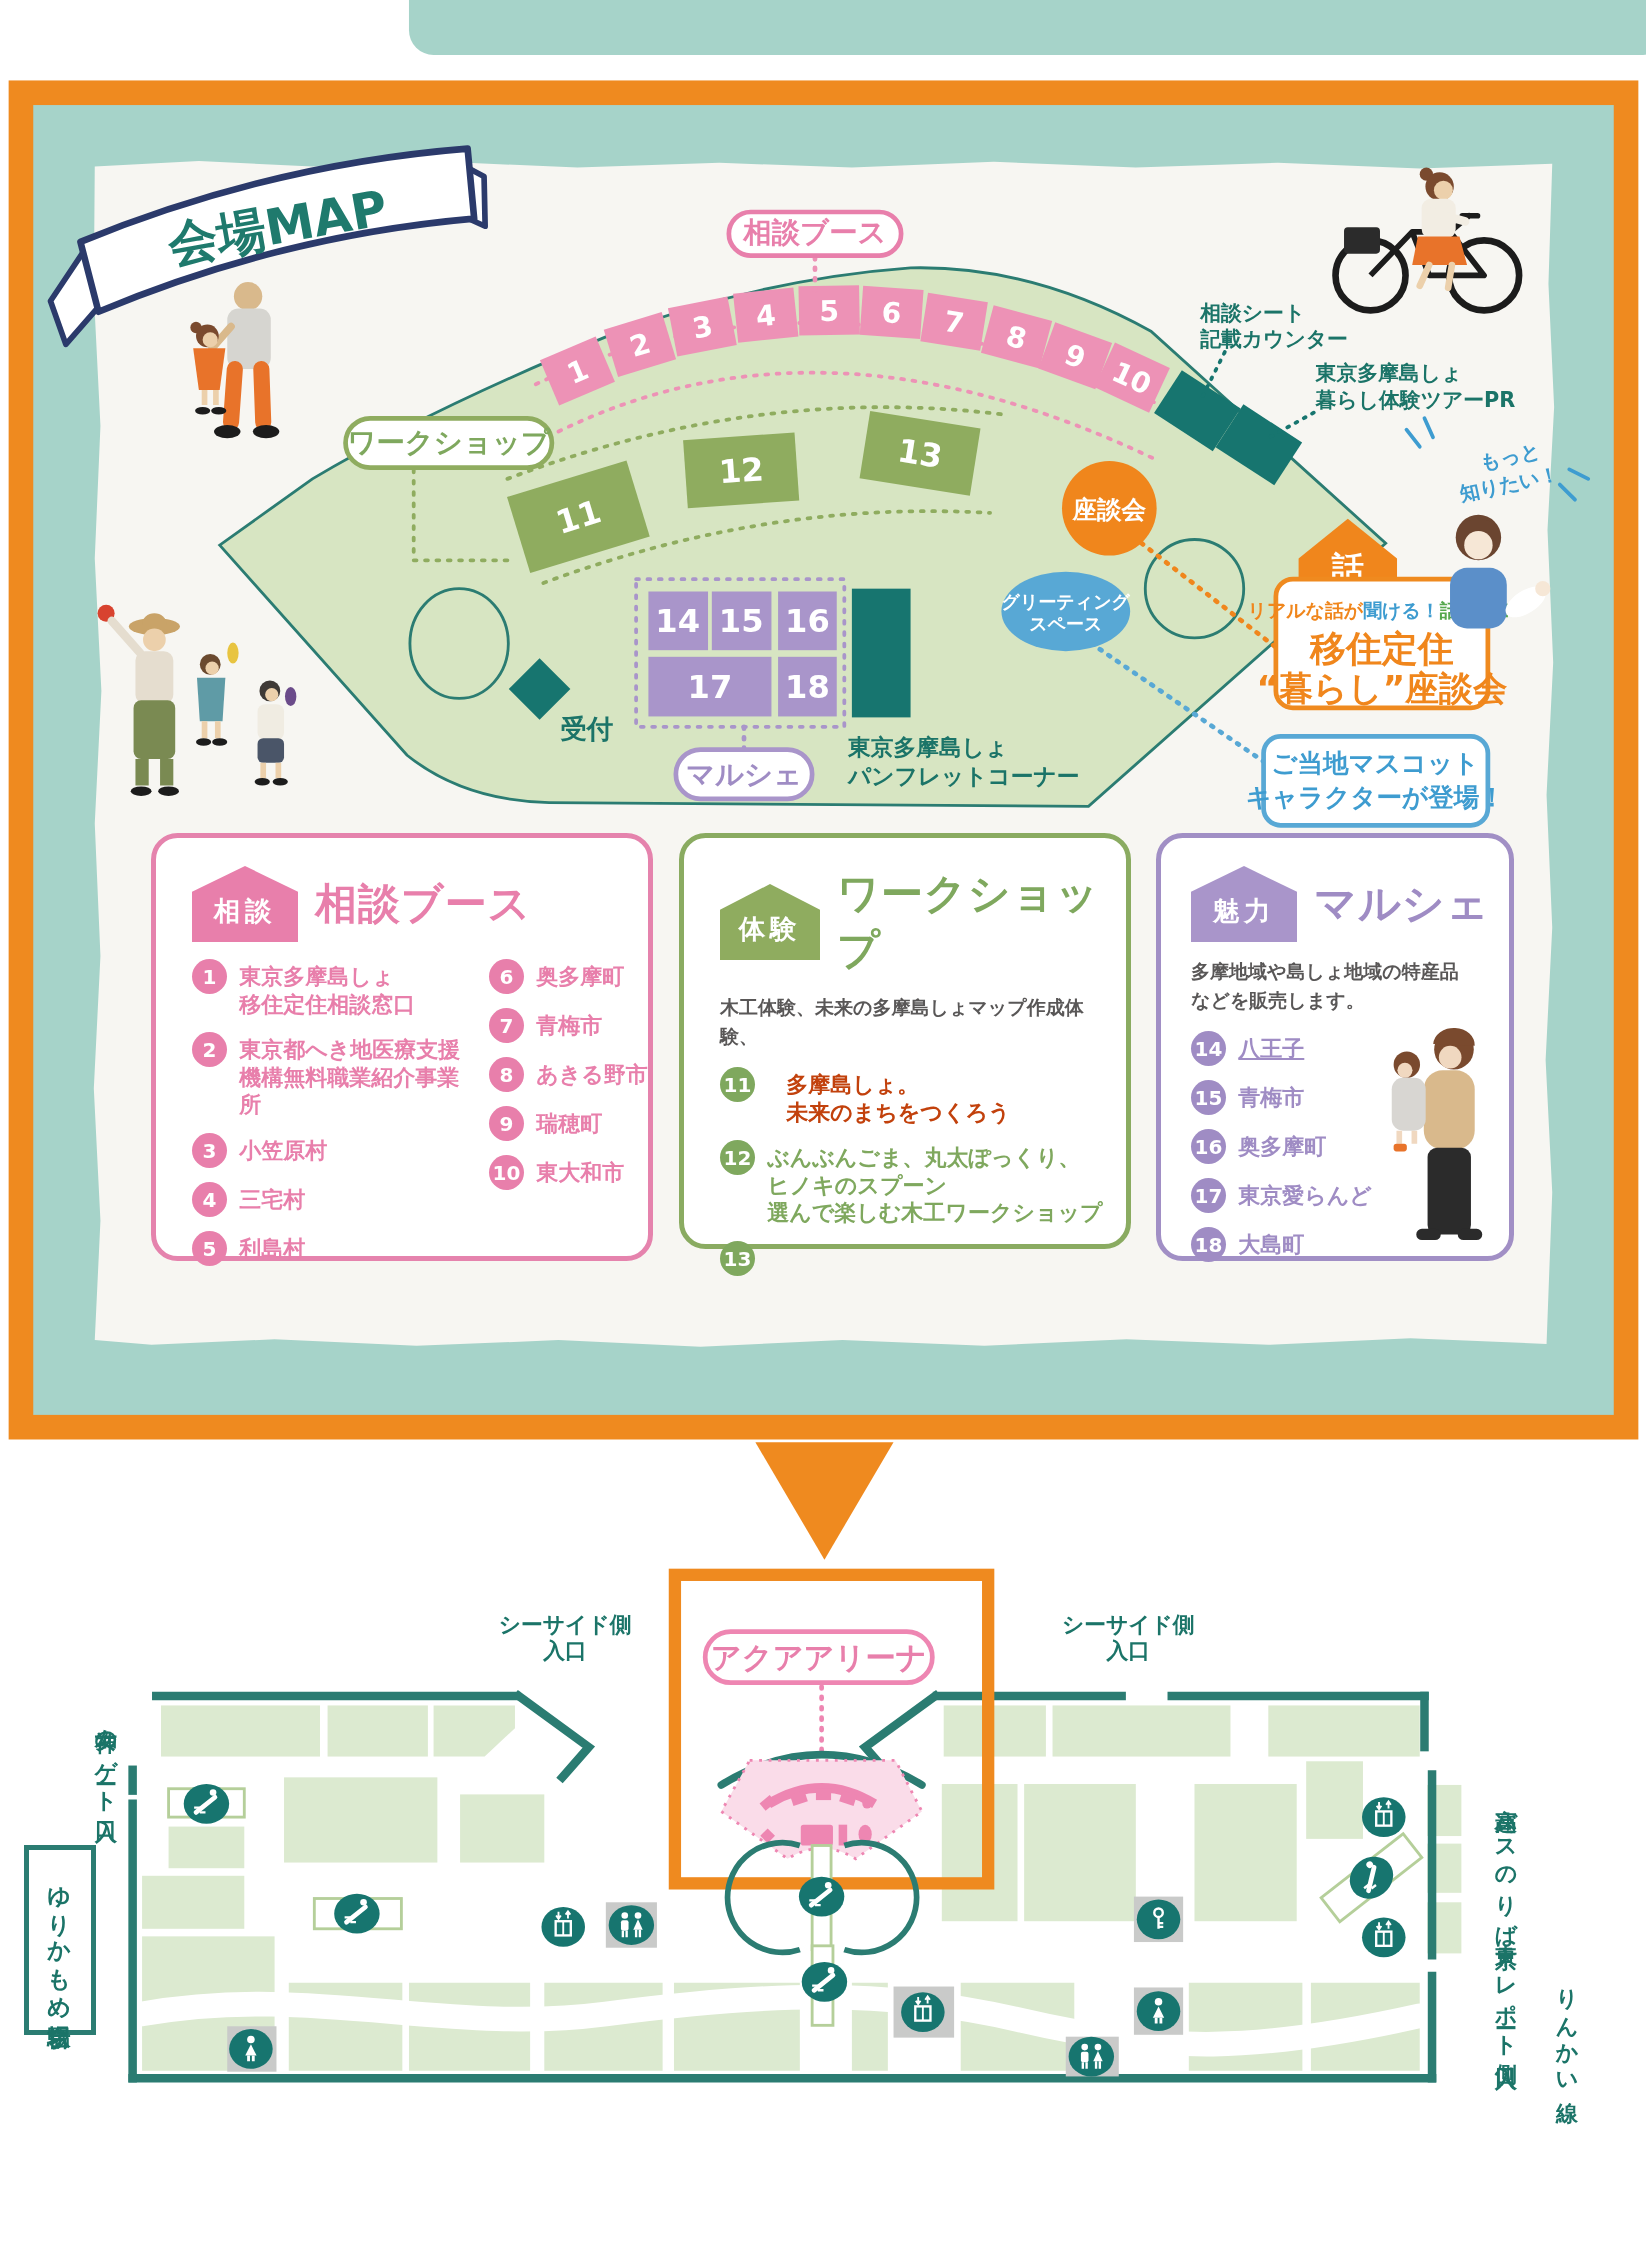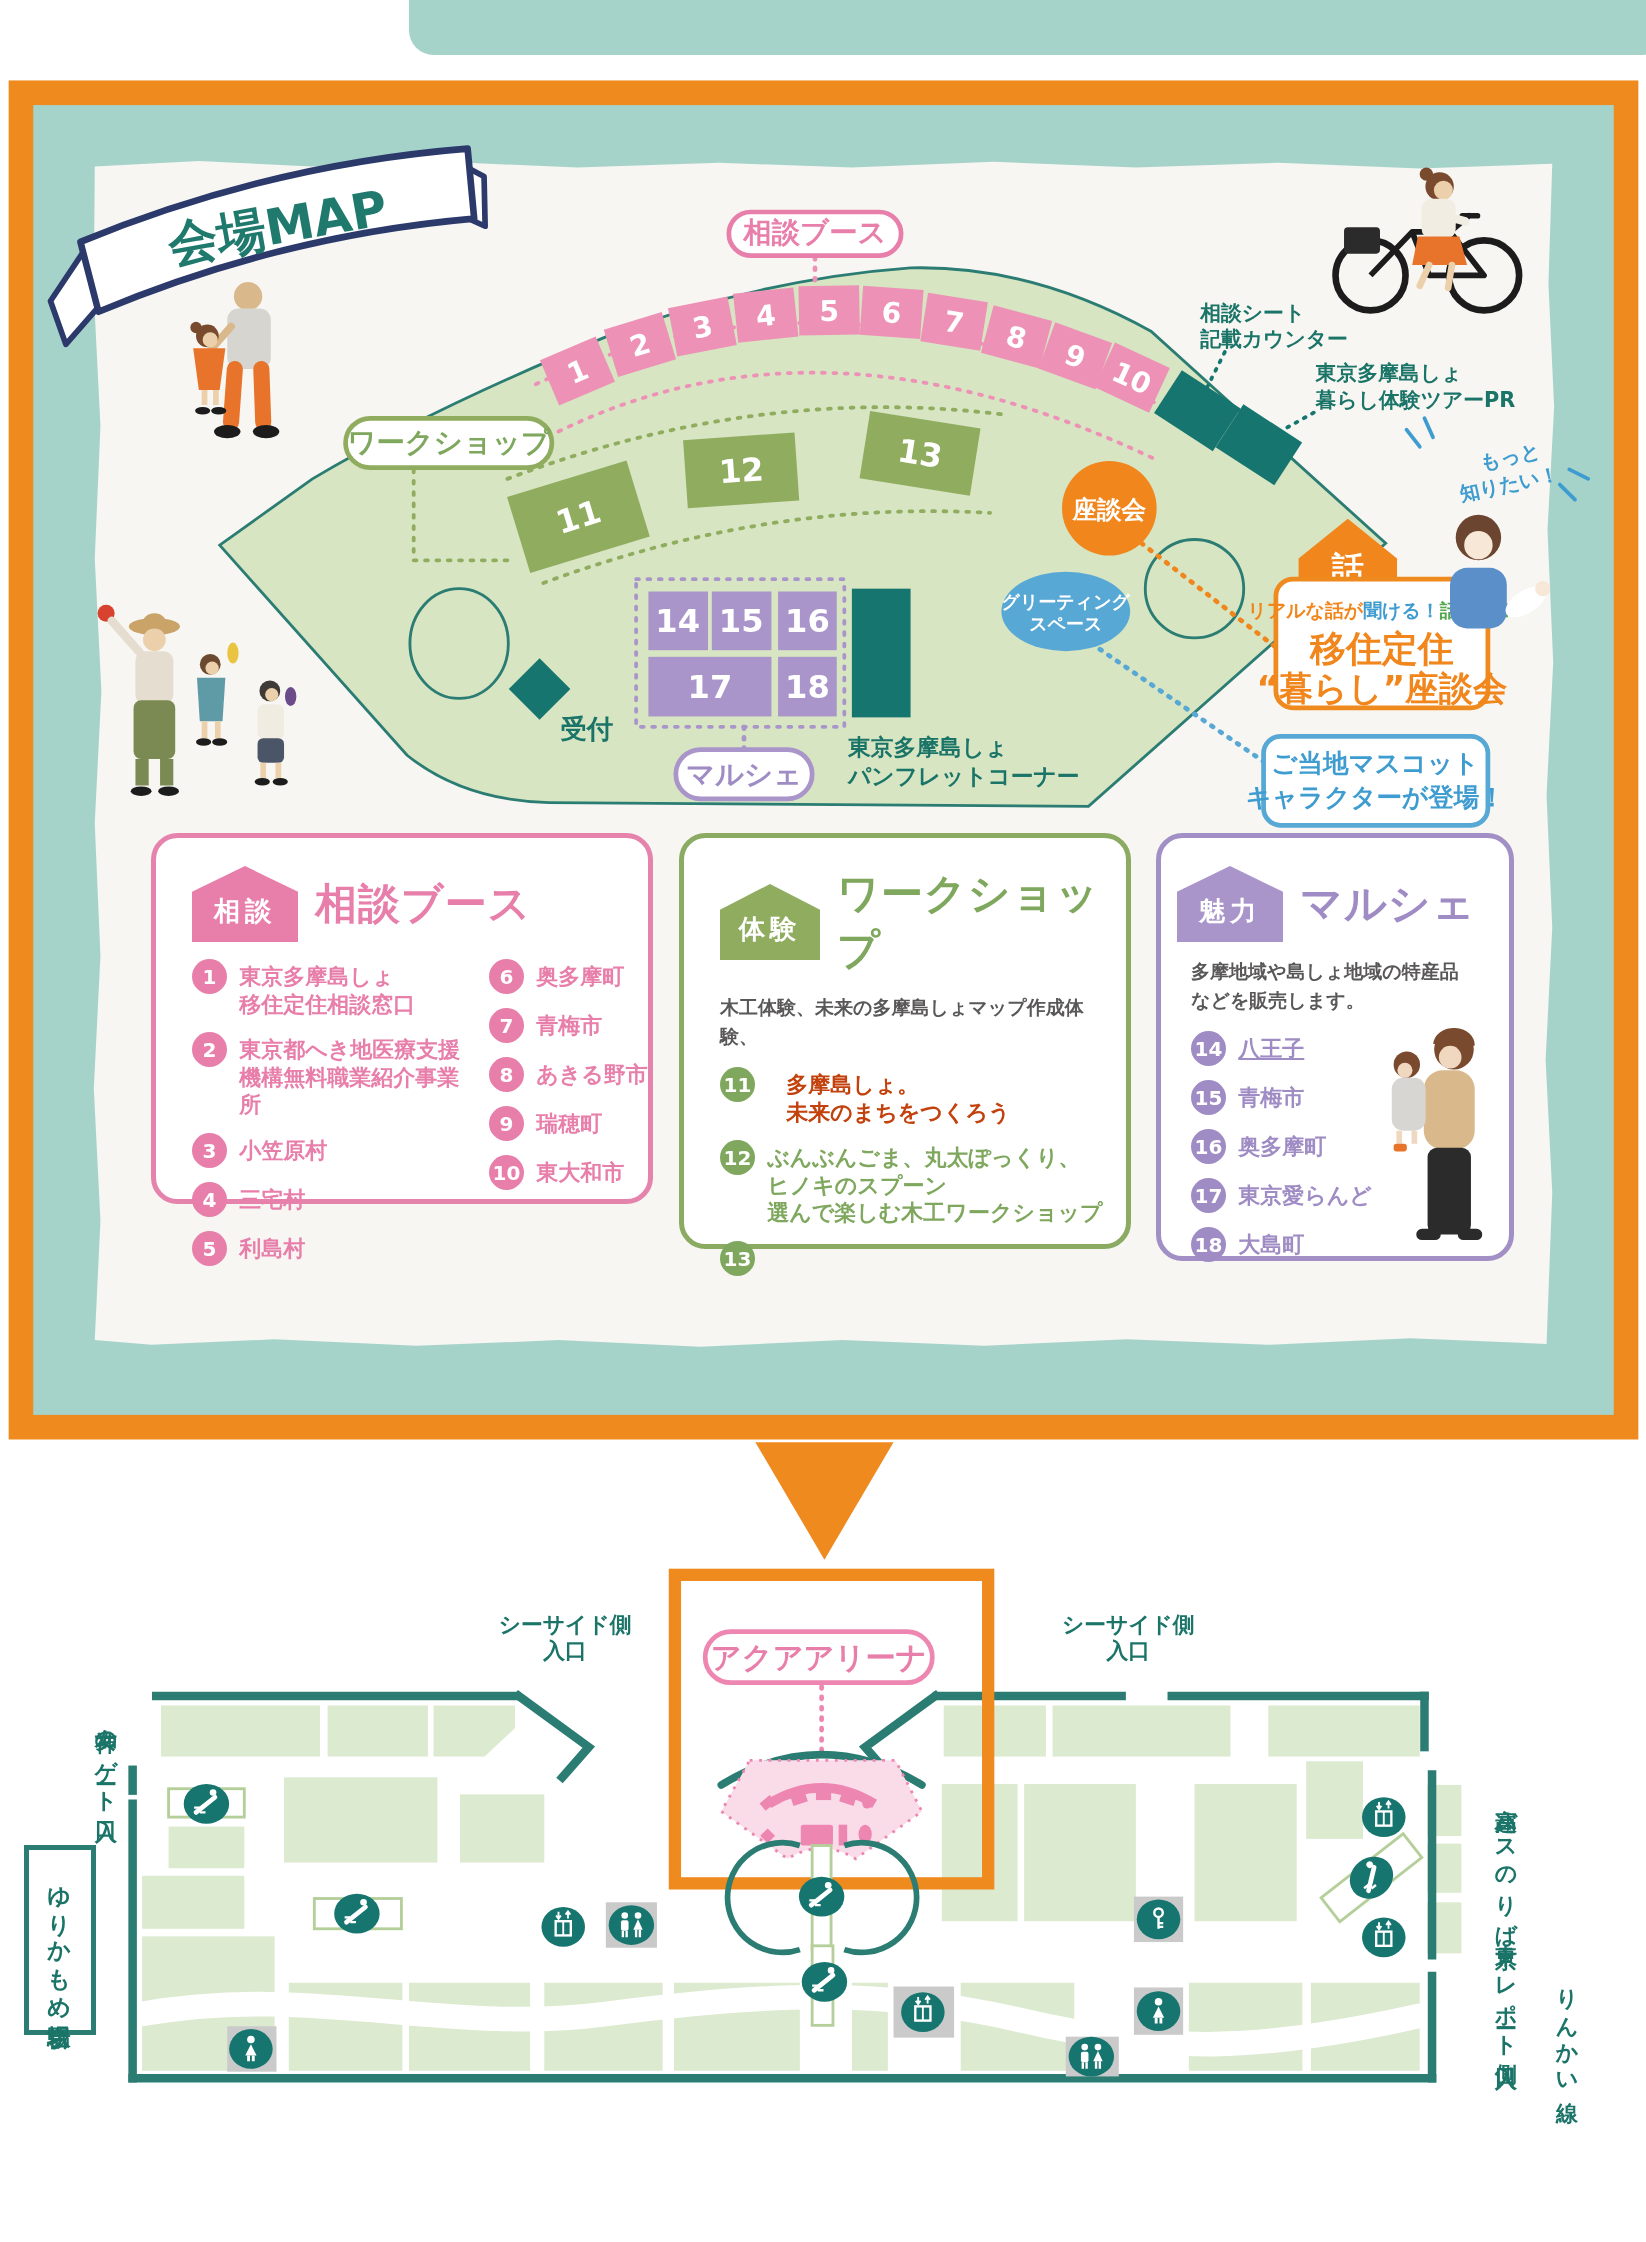--- a/index.html
+++ b/index.html
@@ -429,21 +429,21 @@
     <use href="#ic-elv" transform="translate(1462,2047)"></use>
     <use href="#ic-wc2" transform="translate(667,2034)"></use>
     <use href="#ic-wc2" transform="translate(1153,2173)"></use>
     <use href="#ic-wc1" transform="translate(265,2165)"></use>
     <use href="#ic-wc1" transform="translate(1224,2125)"></use>
     <use href="#ic-key" transform="translate(1224,2028)"></use>
   </g>
 </svg>
 
 
-<div class="card" style="left:151px;top:833px;width:502px;height:371px;border-color:#e583ad;">
+<div class="card" style="left:151px;top:833px;width:502px;height:428px;border-color:#e583ad;">
   <div class="card-header">
     <span class="house" style="background:#e87fab;">
           <span>相談</span>
         </span>
     <span class="card-title" style="color:#e87fab;">相談ブース</span>
   </div>
   <div class="cols">
     <div class="col" style="width:280px;">
       <div class="item">
             <span class="num" style="background:#e87fab;">1</span>
@@ -539,21 +539,21 @@
             <div>選んで楽しむ木工ワークショップ</div>
           </div>
         </div>
     <div class="item">
           <span class="num" style="background:#7fa85e;">13</span>
         </div>
   </div>
 </div>
 
 <div class="card" style="left:1156px;top:833px;width:358px;height:428px;border-color:#a18fc5;">
-  <div class="card-header" style="margin-left:16px;">
+  <div class="card-header" style="margin-left:30px;">
     <span class="house" style="background:#a995ca;">
           <span>魅力</span>
         </span>
     <span class="card-title" style="color:#9f8cc4;">マルシェ</span>
   </div>
   <div class="card-desc" style="margin-left:30px;margin-right:23px;">
     <div>多摩地域や島しょ地域の特産品</div>
     <div>などを販売します。</div>
   </div>
   <div class="items" style="margin-left:30px;">

